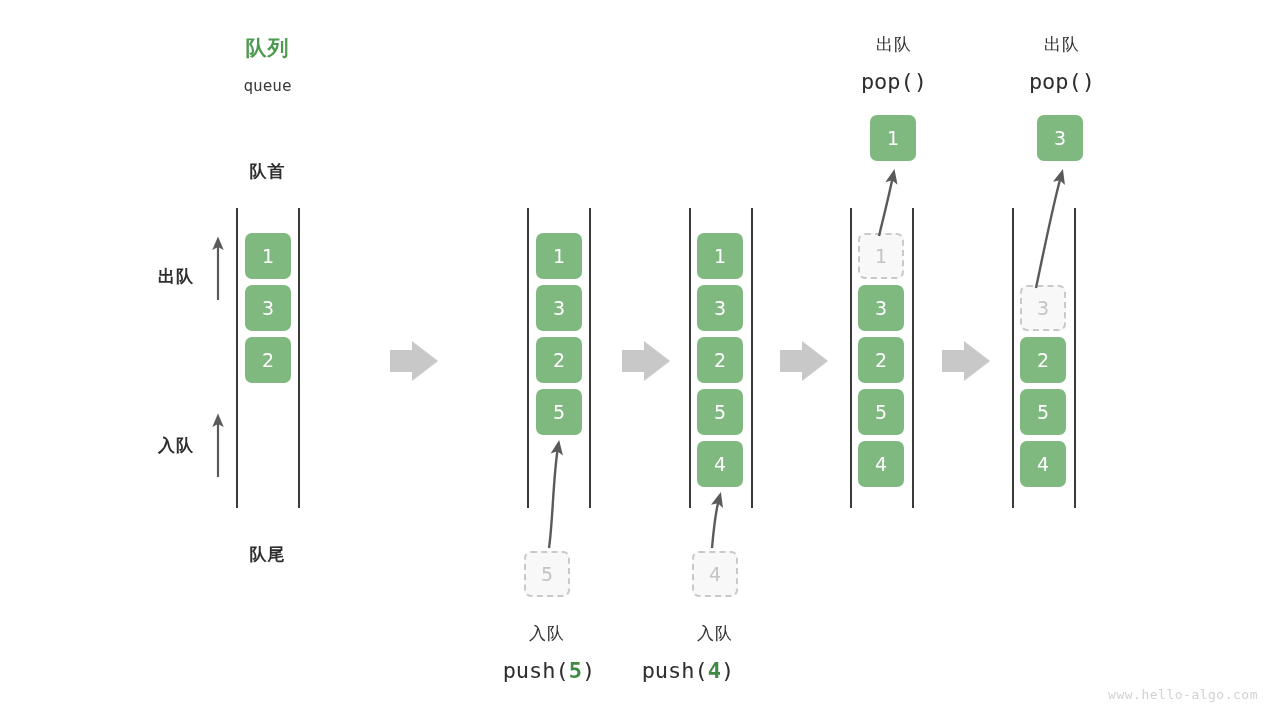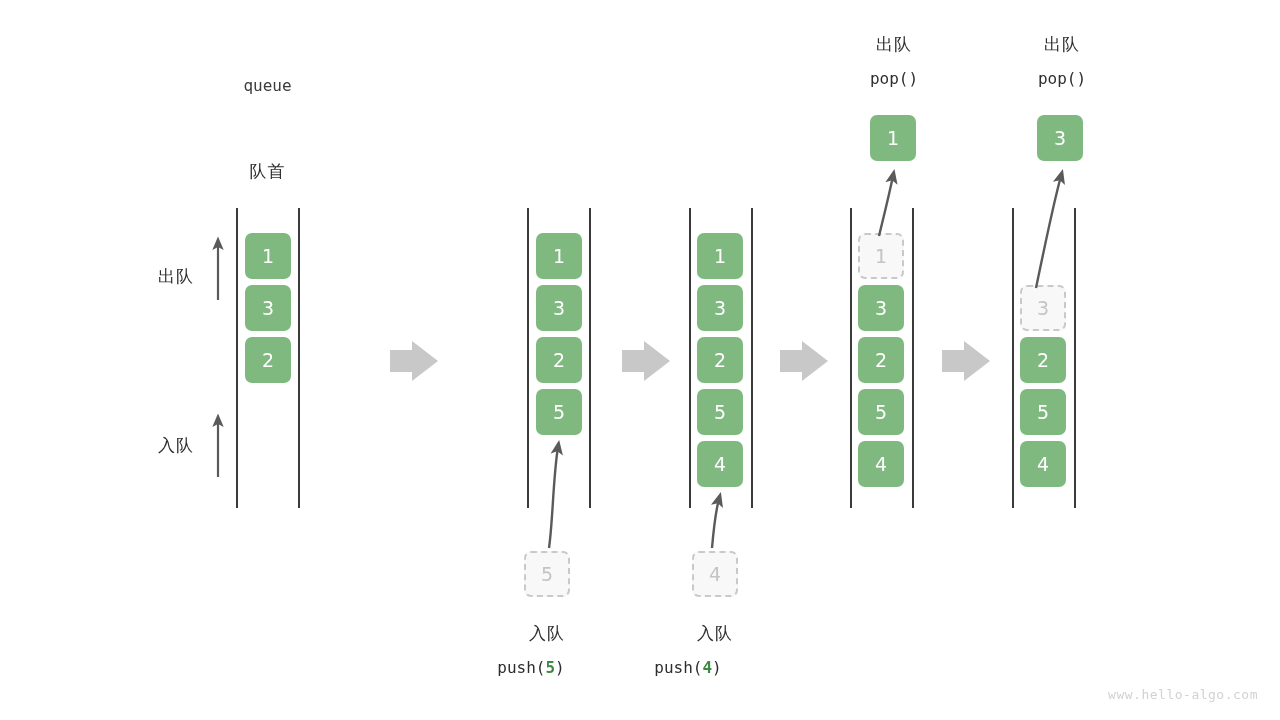--- a/index.html
+++ b/index.html
@@ -36,37 +36,37 @@
   .title-en {
     font-family: "DejaVu Sans Mono", "Liberation Mono", monospace;
     font-size: 16px;
     color: #3c3c3c;
     text-align: center;
     white-space: nowrap;
   }
 
   .side-label {
     font-size: 17px;
-    font-weight: normal;
+    font-weight: bold;
     color: #2e2e2e;
     text-align: center;
     white-space: nowrap;
     letter-spacing: 1px;
   }
 
   .op-label-cn {
     font-size: 17px;
     color: #2e2e2e;
     text-align: center;
     white-space: nowrap;
     letter-spacing: 1px;
   }
   .op-label-code {
     font-family: "DejaVu Sans Mono", "Liberation Mono", monospace;
-    font-size: 16px;
+    font-size: 22px;
     color: #2e2e2e;
     text-align: center;
     white-space: nowrap;
   }
   .op-label-code .num { color: #3f8a42; font-weight: bold; }
 
   
   .rail {
     position: absolute;
     width: 1.6px;
@@ -112,23 +112,25 @@
     left: 0; top: 0;
     width: 1280px; height: 720px;
     pointer-events: none;
   }
 </style>
 </head>
 <body>
 
 <div class="stage">
 
+  <div class="abs title-cn" style="left:180px; top:34px; width:175px;">队列</div>
   <div class="abs title-en" style="left:180px; top:76px; width:175px;">queue</div>
 
   <div class="abs side-label" style="left:180px; top:160px; width:175px;">队首</div>
+  <div class="abs side-label" style="left:180px; top:543px; width:175px;">队尾</div>
 
   <div class="abs side-label" style="left:145px; top:265px; width:62px;">出队</div>
   <div class="abs side-label" style="left:145px; top:434px; width:62px;">入队</div>
 
   <div>
     <div class="rail" style="left:236px; top:208px; height:300px;"></div>
     <div class="rail" style="left:298px; top:208px; height:300px;"></div>
 
     <div class="cell" style="left:245px; top:233px;">1</div>
     <div class="cell" style="left:245px; top:285px;">3</div>
@@ -140,21 +142,21 @@
     <div class="rail" style="left:589px; top:208px; height:300px;"></div>
 
     <div class="cell" style="left:536px; top:233px;">1</div>
     <div class="cell" style="left:536px; top:285px;">3</div>
     <div class="cell" style="left:536px; top:337px;">2</div>
     <div class="cell" style="left:536px; top:389px;">5</div>
 
     <div class="cell ghost" style="left:524px; top:551px;">5</div>
 
     <div class="abs op-label-cn" style="left:458px; top:622px; width:178px;">入队</div>
-    <div class="abs op-label-code" style="left:442px; top:658px; width:178px;"><span>push(</span><span class="num">5</span><span>)</span></div>
+    <div class="abs op-label-code" style="left:460px; top:658px; width:178px;"><span>push(</span><span class="num">5</span><span>)</span></div>
   </div>
 
   <div>
     <div class="rail" style="left:689px; top:208px; height:300px;"></div>
     <div class="rail" style="left:751px; top:208px; height:300px;"></div>
 
     <div class="cell" style="left:697px; top:233px;">1</div>
     <div class="cell" style="left:697px; top:285px;">3</div>
     <div class="cell" style="left:697px; top:337px;">2</div>
     <div class="cell" style="left:697px; top:389px;">5</div>

